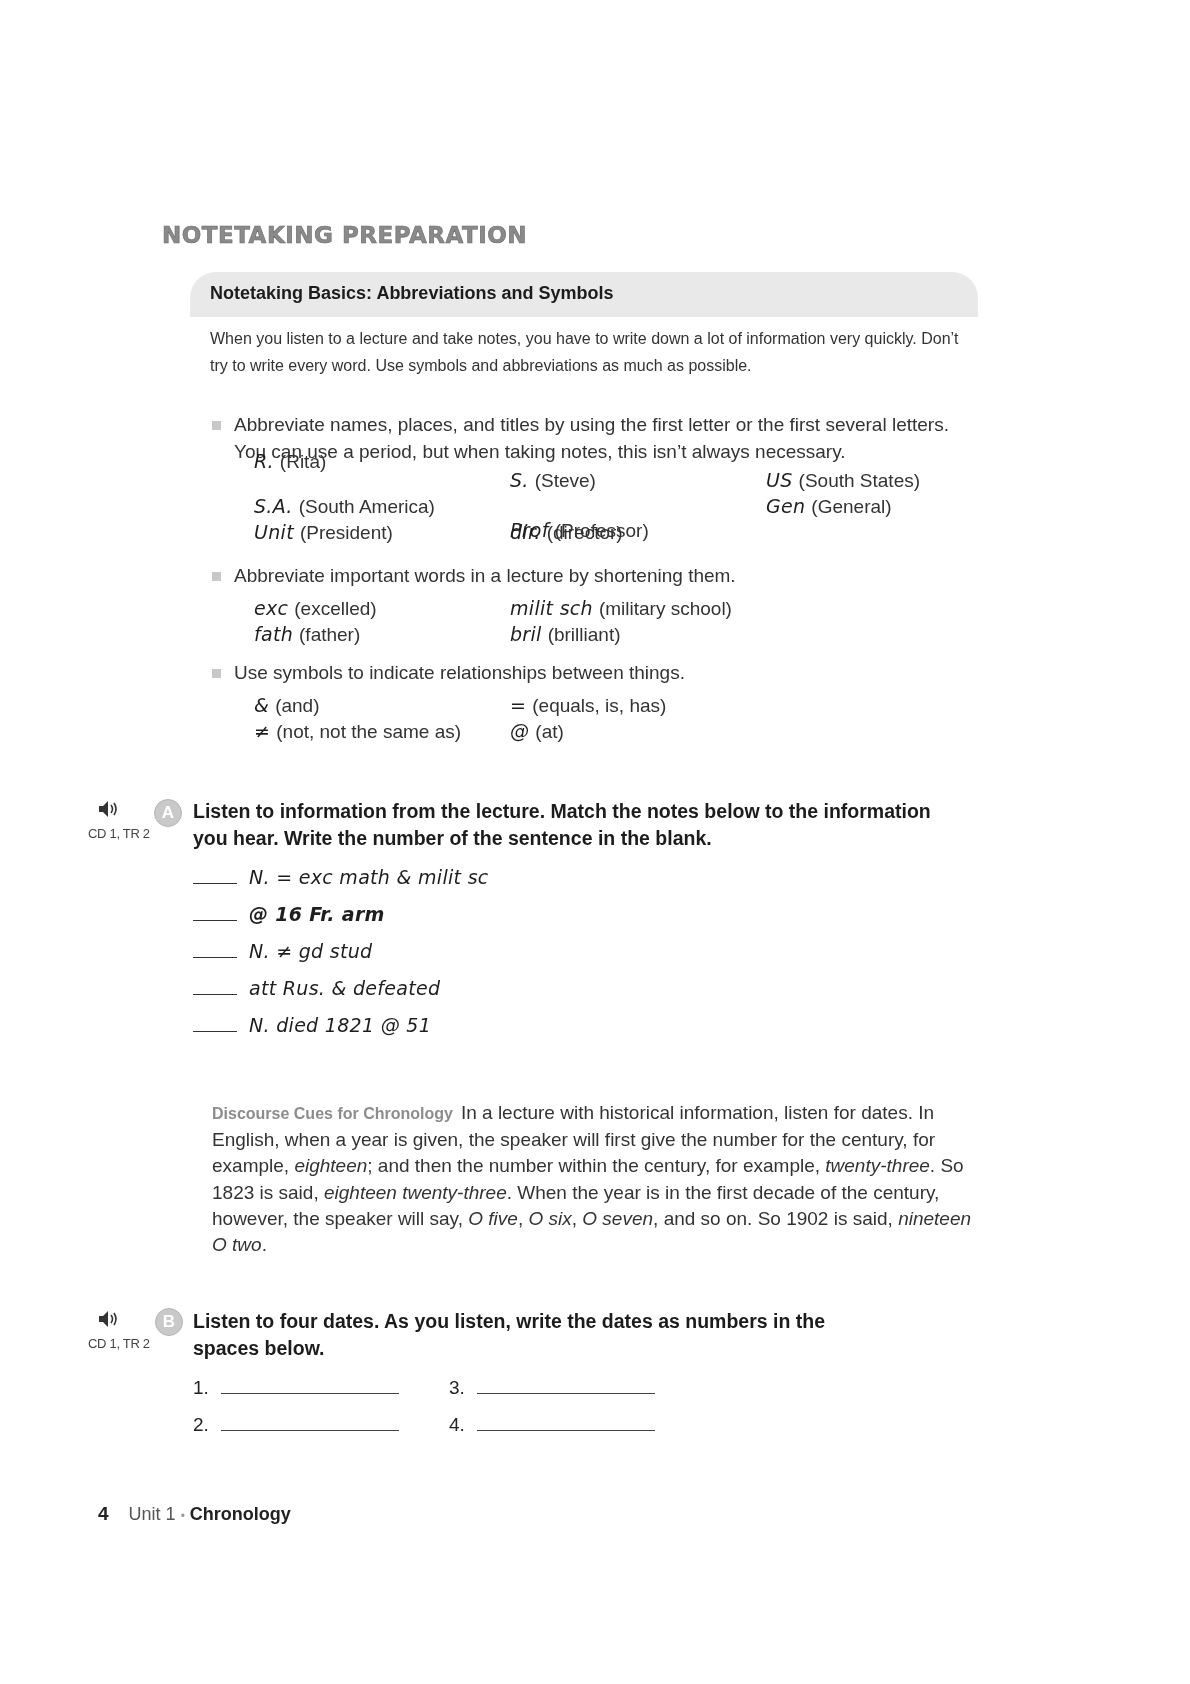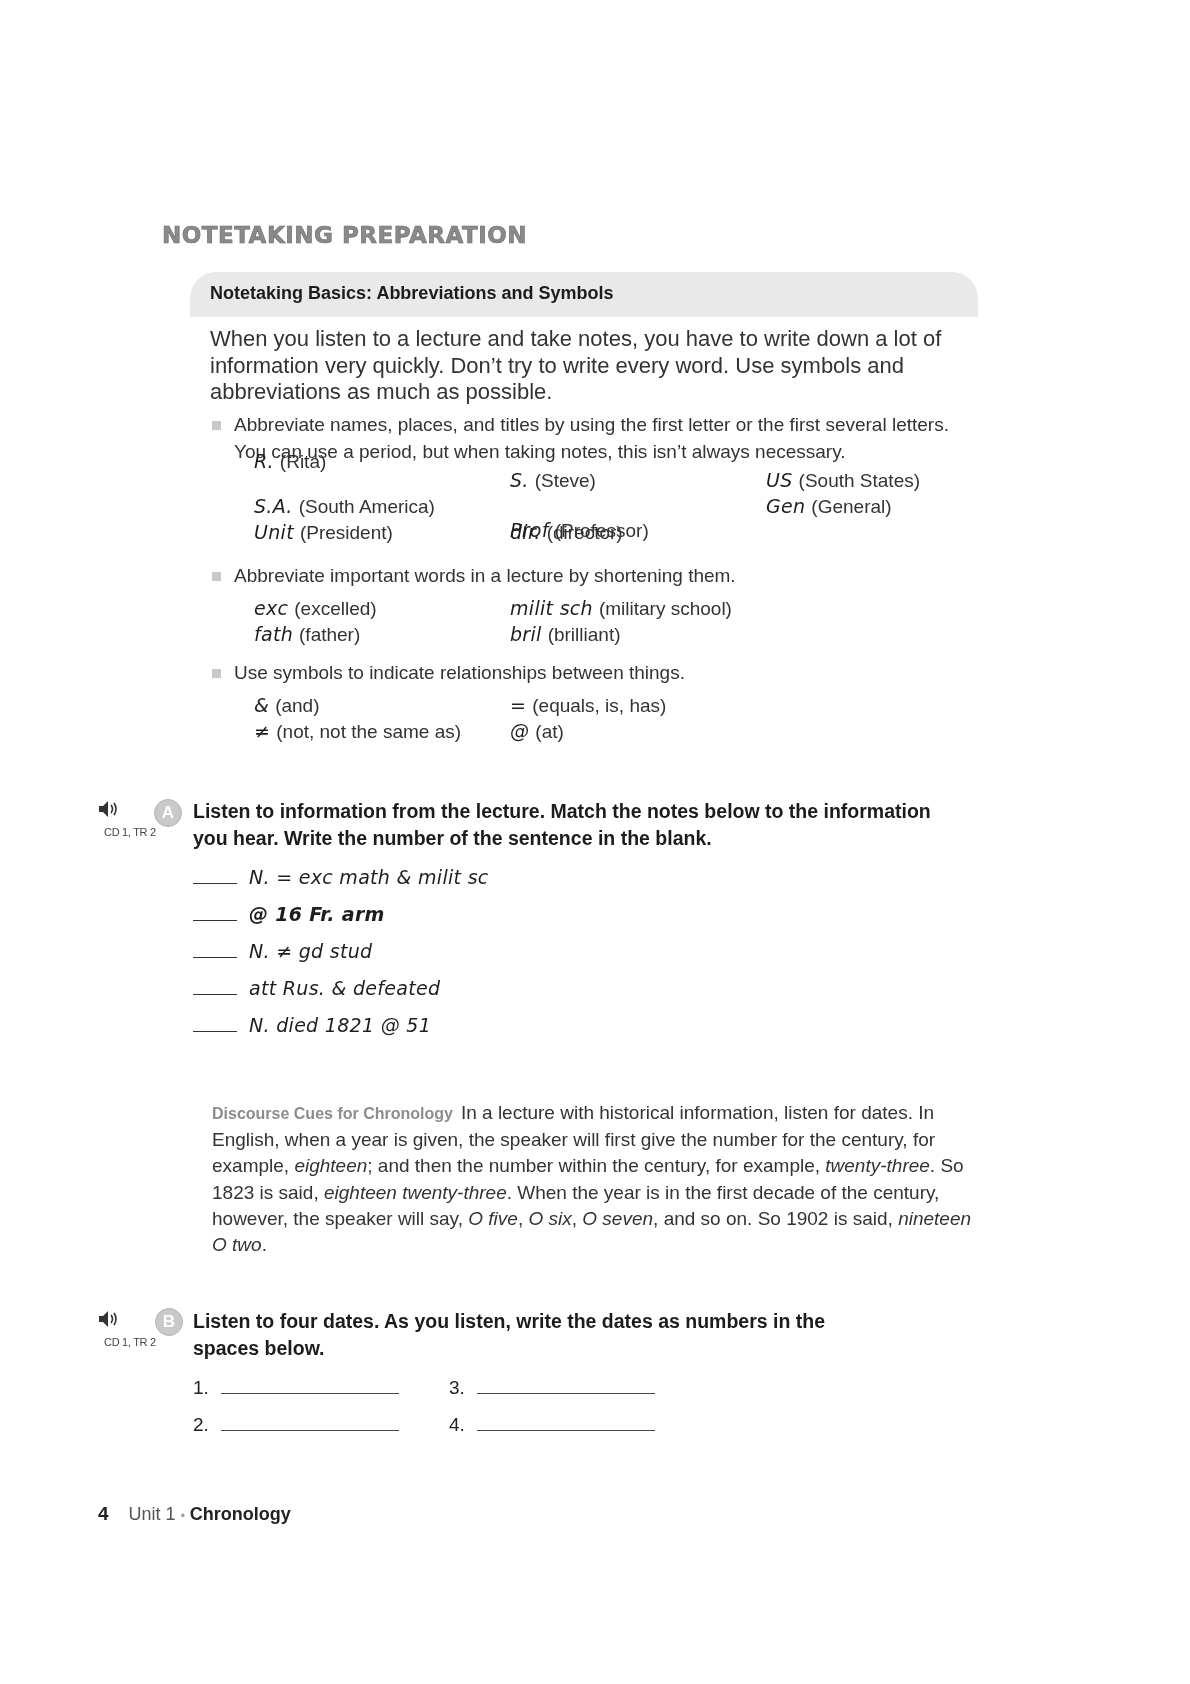--- a/index.html
+++ b/index.html
@@ -8,35 +8,35 @@
   .abs { position: absolute; }
 
   .page-title { left: 153px; top: 222px; font-size: 23px; font-weight: bold; letter-spacing: 0.5px;
                 color: #8a8a8a; -webkit-text-stroke: 0.6px #6a6a6a; font-family: "DejaVu Sans", sans-serif; margin-left: 9px; }
 
   .banner { left: 190px; top: 272px; width: 788px; height: 45px; background: #e9e9e9;
             border-radius: 26px 26px 0 0; }
   .banner-text { left: 210px; top: 283px; font-size: 18px; font-weight: bold; color: #1c1c1c;
                  font-family: "Liberation Sans", sans-serif; }
 
-  .body-text { font-size: 22px; line-height: 26.5px; color: #333; font-family: "Liberation Sans", sans-serif; }
+  .body-text { font-size: 16px; line-height: 26.5px; color: #333; font-family: "Liberation Sans", sans-serif; }
   .intro { left: 210px; top: 326px; width: 770px; }
 
   .bullet { font-size: 19px; line-height: 26.5px; color: #333; }
   .bullet-mark { display: inline-block; width: 9px; height: 9px; background: #c8c8c8; position: absolute; left: -22px; top: 9px; }
   .b1 { left: 234px; top: 412px; width: 720px; }
   .b2 { left: 234px; top: 563px; width: 720px; }
   .b3 { left: 234px; top: 660px; width: 720px; }
 
   .hand { font-family: "DejaVu Sans", sans-serif; font-style: italic; font-size: 19px; color: #1e1e1e; letter-spacing: 0.3px; }
   .ex { font-size: 19px; color: #333; white-space: nowrap; }
   .ex .gloss { margin-left: 6px; }
 
   .exercise-icon { left: 97px; width: 26px; height: 18px; }
-  .cd-label { left: 104px; font-size: 11px; color: #444; font-family: "Liberation Sans", sans-serif; letter-spacing: -0.3px; }
+  .cd-label { left: 88px; font-size: 13px; color: #444; font-family: "Liberation Sans", sans-serif; letter-spacing: -0.3px; }
   .letter-circle { width: 26px; height: 26px; border-radius: 50%; background: #c9c9c9; color: #fff;
                    font-weight: bold; font-size: 17px; text-align: center; line-height: 26px; border: 1px solid #b5b5b5; }
   .instruction { font-size: 19.5px; font-weight: bold; line-height: 27px; color: #1c1c1c; }
 
   .blank-row { left: 193px; font-size: 19px; color: #222; white-space: nowrap; }
   .blank-line { display: inline-block; width: 44px; border-bottom: 1.5px solid #333; margin-right: 12px; vertical-align: baseline; }
 
   .cue { left: 212px; top: 1100px; width: 760px; font-size: 19px; line-height: 26.2px; color: #333; }
   .cue-title { font-weight: bold; color: #8c8c8c; margin-right: 8px; font-size: 16px; }
 

